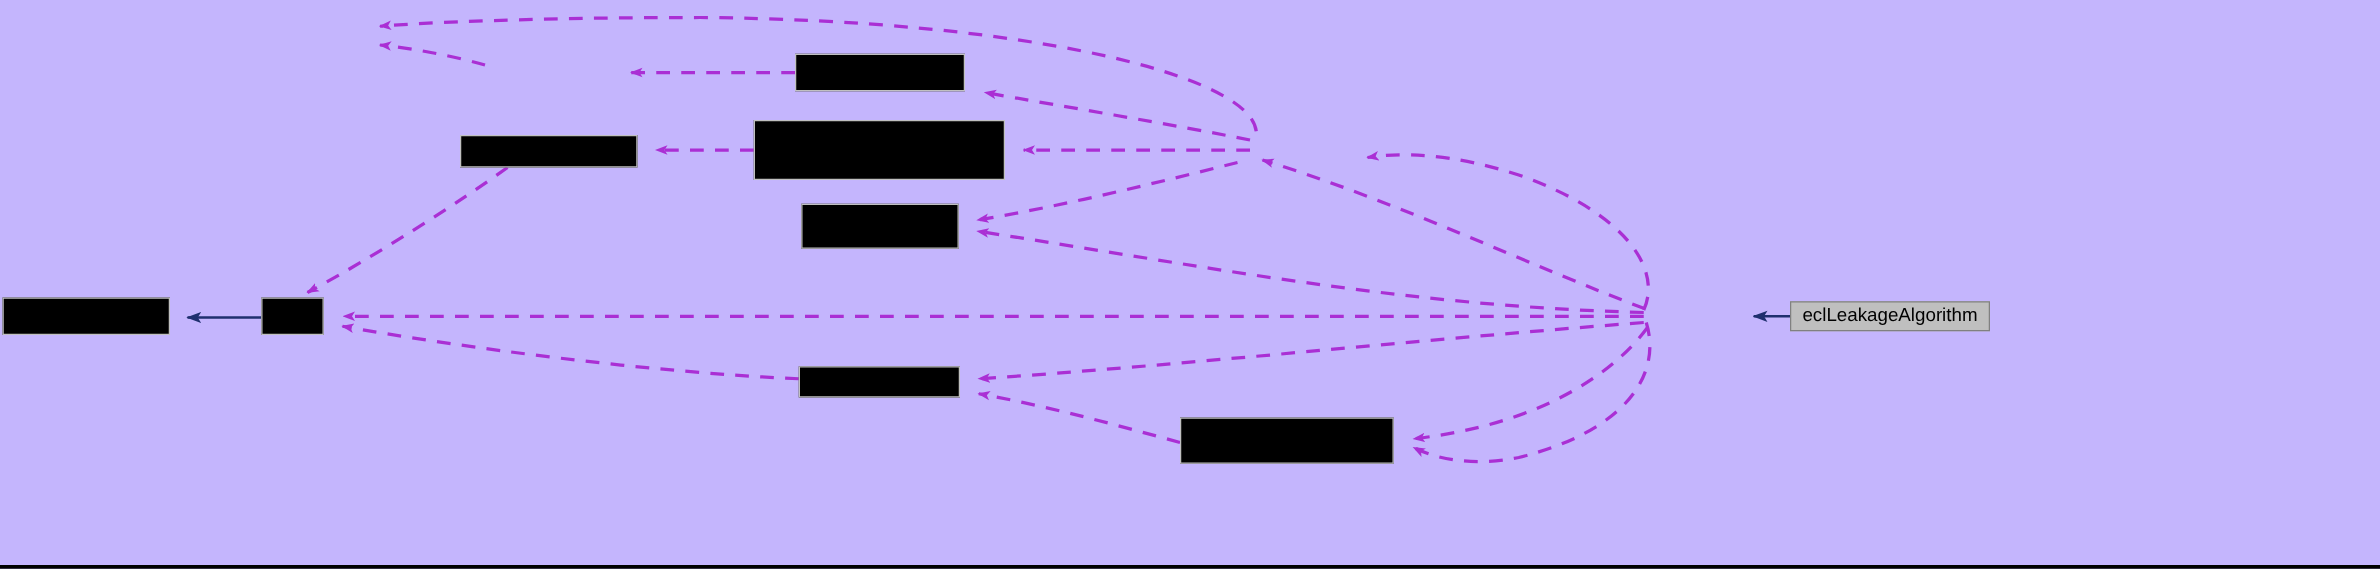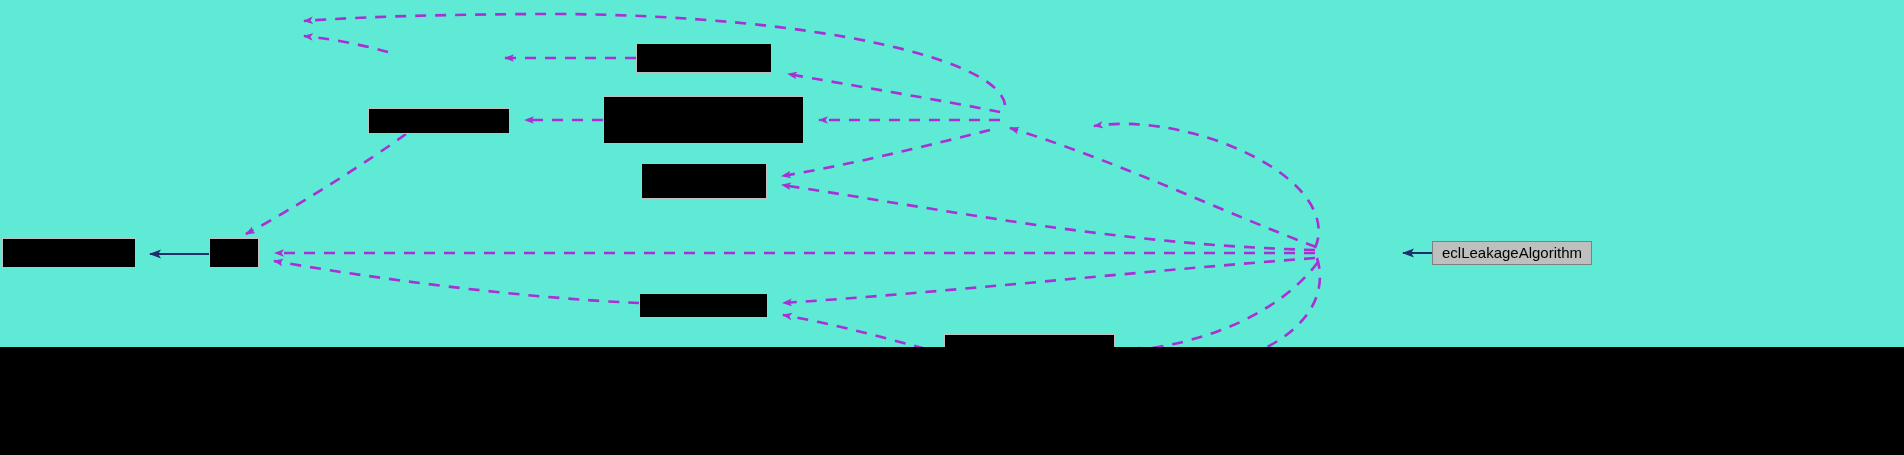--- a/index.html
+++ b/index.html
@@ -4,22 +4,22 @@
 <title>eclLeakageAlgorithm call graph</title>
 <style>
   html, body {
     margin: 0;
     padding: 0;
     background: #000000;
   }
   #graph-root {
     position: relative;
     width: 1904px;
-    height: 347px;
-    background: #5eead4;
+    height: 452px;
+    background: #c4b5fd;
     overflow: hidden;
     font-family: "Liberation Sans", sans-serif;
   }
   #graph-svg {
     position: absolute;
     left: 0;
     top: 0;
     width: 1904px;
     height: 455px;
   }

